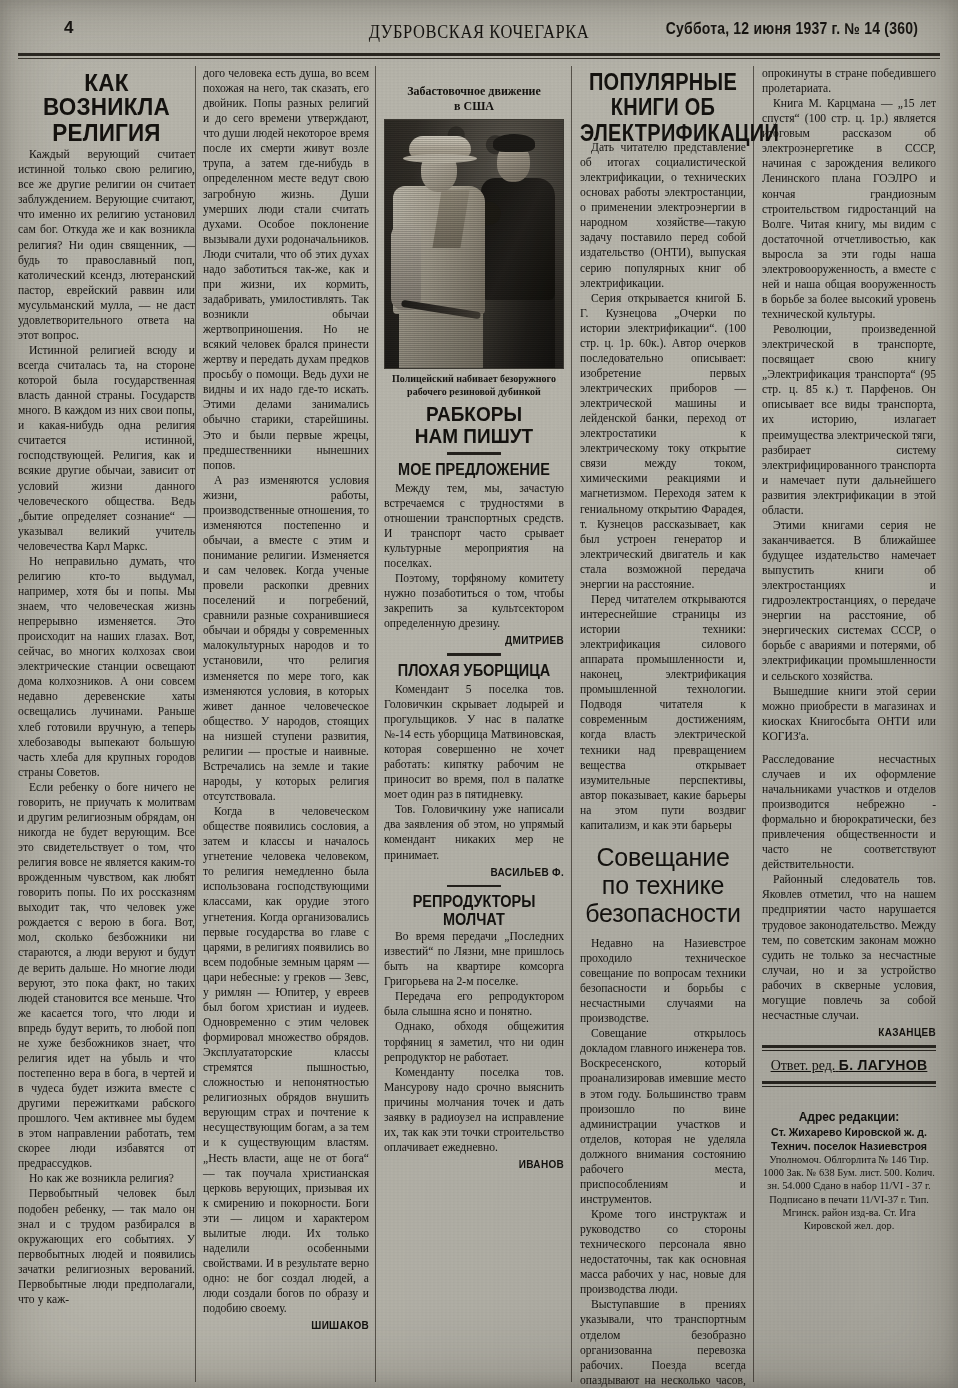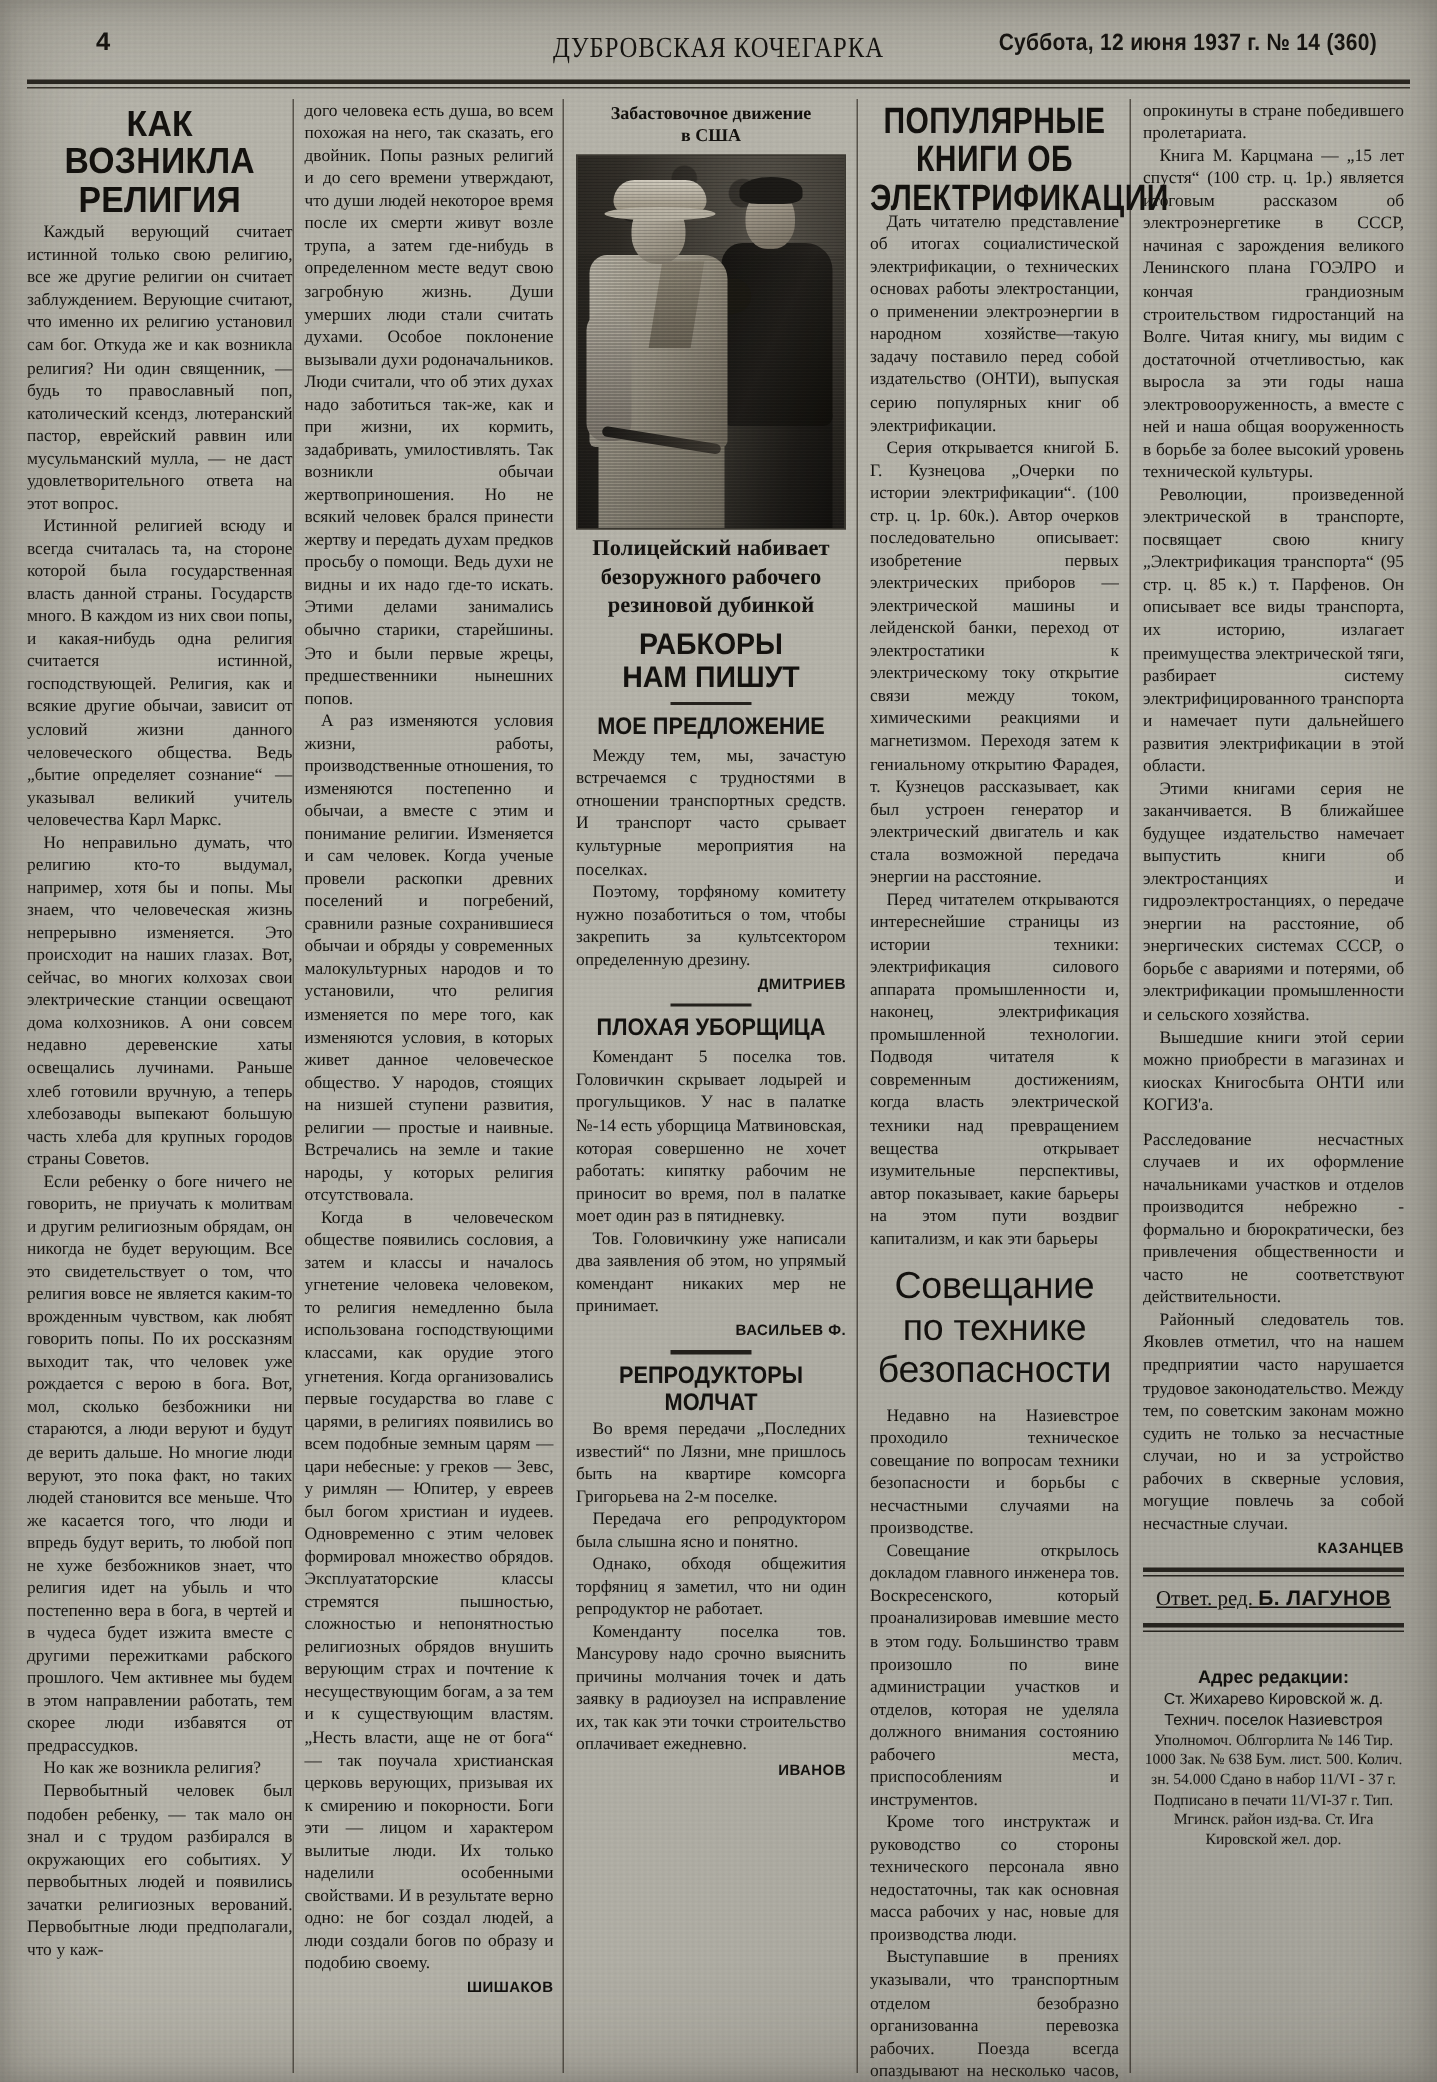--- a/index.html
+++ b/index.html
@@ -79,21 +79,21 @@
     font-size:25px;line-height:1.12;text-align:center;margin:10px 0 9px 0;
     letter-spacing:-.2px;
   }
   h3.sub{
     font-family:"Liberation Sans", sans-serif;font-weight:bold;
     font-size:14.5px;text-align:center;margin:5px 0 4px 0;
     transform:scaleY(1.1);transform-origin:center top;
   }
   .photo-title{
     font-family:"Liberation Serif",serif;font-weight:bold;font-size:12px;
-    text-align:center;line-height:1.25;margin:2px 0 5px 0;
+    text-align:center;line-height:1.25;margin:18px 0 5px 0;
   }
   .dash{width:54px;height:2.5px;background:#24211c;margin:7px auto 6px auto;}
   .rule-pair{margin:7px 0 6px 0;}
   .rule-pair div:first-child{height:3px;background:#2a2721;}
   .rule-pair div:last-child{height:1px;background:#2a2721;margin-top:2px;}
 
   
   p.t{
     font-size:11.6px;line-height:1.3;text-align:justify;
     margin:0;text-indent:11px;hyphens:auto;
@@ -149,31 +149,31 @@
     background:linear-gradient(100deg,#d5cdba,#a79f8c);}
   .cop-arm{position:absolute;left:6px;top:104px;width:30px;height:86px;border-radius:12px;
     background:linear-gradient(160deg,#ddd6c6,#ada497);}
   .baton{position:absolute;left:16px;top:186px;width:80px;height:7px;border-radius:4px;
     background:linear-gradient(90deg,#2a2723,#5a5348);transform:rotate(9deg);}
   .photo .halftone{position:absolute;inset:0;
     background-image:repeating-linear-gradient(0deg, rgba(0,0,0,.22) 0 1px, rgba(255,255,255,.06) 1px 2px);
     mix-blend-mode:multiply;opacity:.8;}
   .photo .grad{position:absolute;inset:0;background:linear-gradient(180deg,rgba(0,0,0,.1),rgba(0,0,0,.3));}
   .caption{
-    font-family:"Liberation Serif",serif;font-weight:bold;font-size:15px;
+    font-family:"Liberation Serif",serif;font-weight:bold;font-size:10px;
     text-align:center;line-height:1.26;margin:2px 0 0 0;
   }
 
   
   .colophon{font-size:10.4px;line-height:1.27;text-align:center;margin-top:23px;}
   .colophon .addr-h{
     font-family:"Liberation Sans",sans-serif;font-weight:bold;font-size:12px;
     margin-bottom:1px;
   }
-  .colophon .addr-l{font-family:"Liberation Sans",sans-serif;font-weight:normal;font-size:10.6px;}
+  .colophon .addr-l{font-family:"Liberation Sans",sans-serif;font-weight:bold;font-size:10.6px;}
   .editor{
     text-align:center;font-size:14px;margin:6px 0 4px 0;text-decoration:underline;
   }
   .editor b{font-family:"Liberation Sans",sans-serif;font-size:14px;letter-spacing:.3px;}
   .spacer{height:8px;}
 </style>
 </head>
 <body>
 
 <div class="page">

